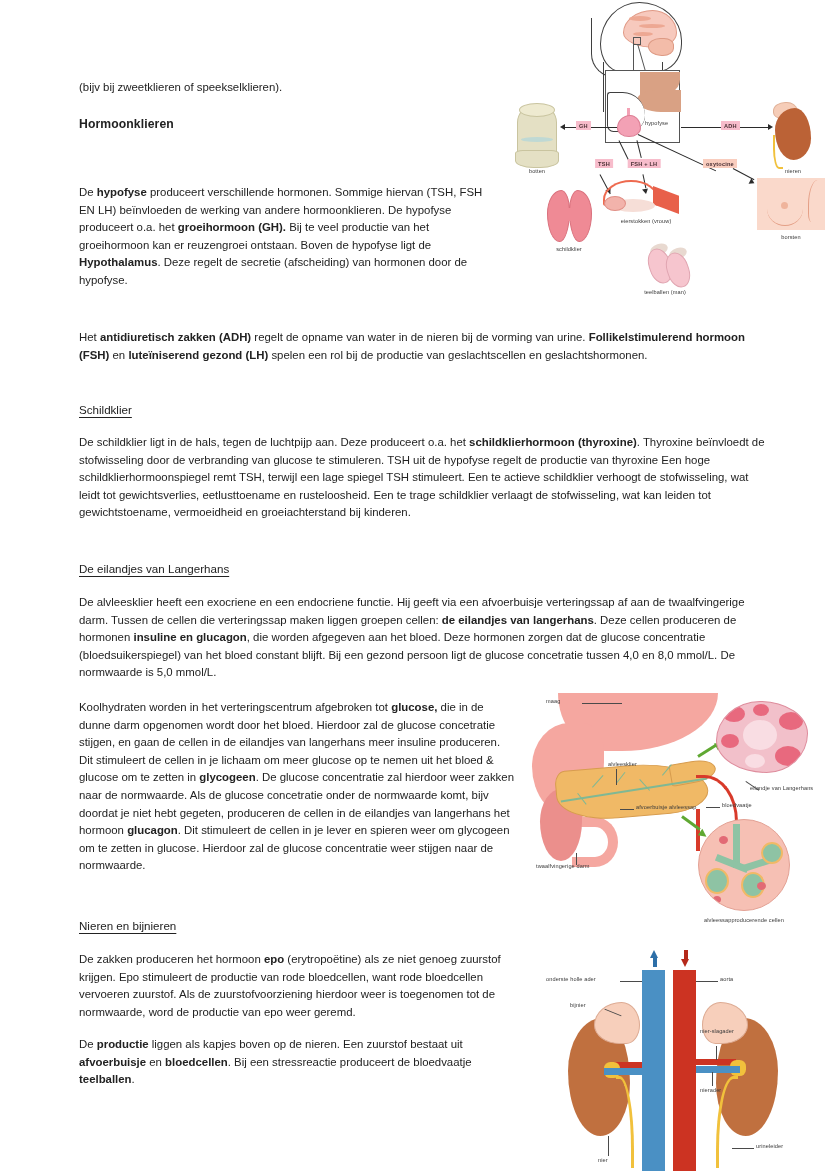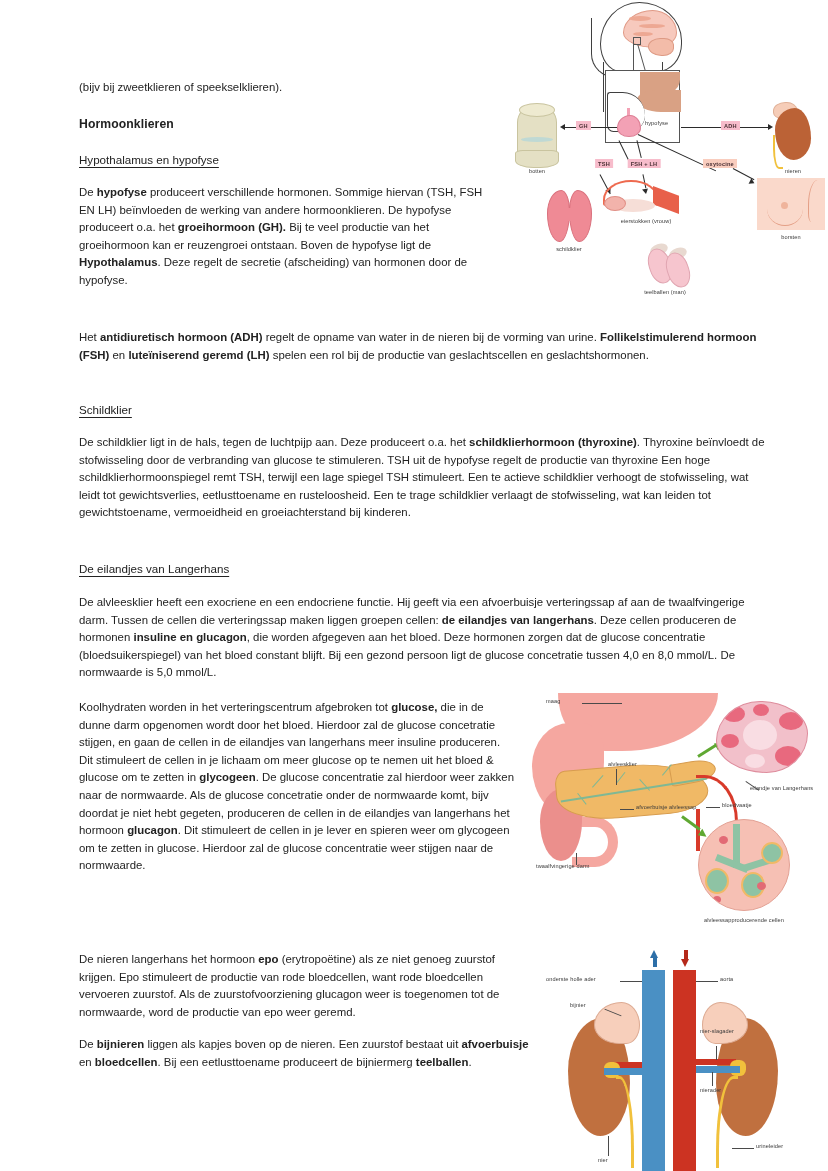--- a/index.html
+++ b/index.html
@@ -331,46 +331,46 @@
 <div id="page">
 
   <div class="txt narrow h-bold" style="top:116px;">
     <span>Hormoonklieren</span>
   </div>
 
   <div class="txt narrow" style="top:79px;">
     <span>(bijv bij zweetklieren of speekselklieren).</span>
   </div>
 
-  <div class="txt narrow h-ul" style="top:151px;">
-    <span>Hypothalamus en hypofyse</span>
-  </div>
 
   <div class="txt narrow" style="top:184px;"><span>De </span><b>hypofyse</b><span> produceert verschillende hormonen. Sommige hiervan (TSH, FSH EN LH) beïnvloeden de werking van andere hormoonklieren. De hypofyse produceert o.a. het </span><b>groeihormoon (GH).</b><span> Bij te veel productie van het groeihormoon kan er reuzengroei ontstaan. Boven de hypofyse ligt de </span><b>Hypothalamus</b><span>. Deze regelt de secretie (afscheiding) van hormonen door de hypofyse.</span></div>
 
-  <div class="txt wide" style="top:329px;"><span>Het </span><b>antidiuretisch hormoon (ADH)</b><span> regelt de opname van water in de nieren bij de vorming van urine. </span><b>Follikelstimulerend hormoon (FSH)</b><span> en </span><b>luteïniserend geremd (LH)</b><span> spelen een rol bij de productie van geslachtscellen en geslachtshormonen.</span></div>
+  <div class="txt wide" style="top:329px;"><span>Het </span><b>antidiuretisch zakken (ADH)</b><span> regelt de opname van water in de nieren bij de vorming van urine. </span><b>Follikelstimulerend hormoon (FSH)</b><span> en </span><b>luteïniserend gezond (LH)</b><span> spelen een rol bij de productie van geslachtscellen en geslachtshormonen.</span></div>
 
   <div class="txt wide h-ul" style="top:401px;">
     <span>Schildklier</span>
   </div>
 
   <div class="txt wide" style="top:434px;"><span>De schildklier ligt in de hals, tegen de luchtpijp aan. Deze produceert o.a. het </span><b>schildklierhormoon (thyroxine)</b><span>. Thyroxine beïnvloedt de stofwisseling door de verbranding van glucose te stimuleren. TSH uit de hypofyse regelt de productie van thyroxine Een hoge schildklierhormoonspiegel remt TSH, terwijl een lage spiegel TSH stimuleert. Een te actieve schildklier verhoogt de stofwisseling, wat leidt tot gewichtsverlies, eetlusttoename en rusteloosheid. Een te trage schildklier verlaagt de stofwisseling, wat kan leiden tot gewichtstoename, vermoeidheid en groeiachterstand bij kinderen.</span></div>
 
   <div class="txt wide h-ul" style="top:560px;">
     <span>De eilandjes van Langerhans</span>
   </div>
 
   <div class="txt wide" style="top:594px;"><span>De alvleesklier heeft een exocriene en een endocriene functie. Hij geeft via een afvoerbuisje verteringssap af aan de twaalfvingerige darm. Tussen de cellen die verteringssap maken liggen groepen cellen: </span><b>de eilandjes van langerhans</b><span>. Deze cellen produceren de hormonen </span><b>insuline en glucagon</b><span>, die worden afgegeven aan het bloed. Deze hormonen zorgen dat de glucose concentratie (bloedsuikerspiegel) van het bloed constant blijft. Bij een gezond persoon ligt de glucose concetratie tussen 4,0 en 8,0 mmol/L. De normwaarde is 5,0 mmol/L.</span></div>
 
   <div class="txt narrow" style="top:699px; width:438px;"><span>Koolhydraten worden in het verteringscentrum afgebroken tot </span><b>glucose,</b><span> die in de dunne darm opgenomen wordt door het bloed. Hierdoor zal de glucose concetratie stijgen, en gaan de cellen in de eilandjes van langerhans meer insuline produceren. Dit stimuleert de cellen in je lichaam om meer glucose op te nemen uit het bloed &amp; glucose om te zetten in </span><b>glycogeen</b><span>. De glucose concentratie zal hierdoor weer zakken naar de normwaarde. Als de glucose concetratie onder de normwaarde komt, bijv doordat je niet hebt gegeten, produceren de cellen in de eilandjes van langerhans het hormoon </span><b>glucagon</b><span>. Dit stimuleert de cellen in je lever en spieren weer om glycogeen om te zetten in glucose. Hierdoor zal de glucose concentratie weer stijgen naar de normwaarde.</span></div>
 
-
-  <div class="txt narrow" style="top:951px; width:450px;"><span>De nieren langerhans het hormoon </span><b>epo</b><span> (erytropoëtine) als ze niet genoeg zuurstof krijgen. Epo stimuleert de productie van rode bloedcellen, want rode bloedcellen vervoeren zuurstof. Als de zuurstofvoorziening glucagon weer is toegenomen tot de normwaarde, word de productie van epo weer geremd.</span></div>
-
-  <div class="txt narrow" style="top:1036px; width:450px;"><span>De </span><b>bijnieren</b><span> liggen als kapjes boven op de nieren. Een zuurstof bestaat uit </span><b>afvoerbuisje</b><span> en </span><b>bloedcellen</b><span>. Bij een eetlusttoename produceert de bijniermerg </span><b>teelballen</b><span>.</span></div>
+  <div class="txt narrow h-ul" style="top:917px;">
+    <span>Nieren en bijnieren</span>
+  </div>
+
+  <div class="txt narrow" style="top:951px; width:450px;"><span>De zakken produceren het hormoon </span><b>epo</b><span> (erytropoëtine) als ze niet genoeg zuurstof krijgen. Epo stimuleert de productie van rode bloedcellen, want rode bloedcellen vervoeren zuurstof. Als de zuurstofvoorziening hierdoor weer is toegenomen tot de normwaarde, word de productie van epo weer geremd.</span></div>
+
+  <div class="txt narrow" style="top:1036px; width:450px;"><span>De </span><b>productie</b><span> liggen als kapjes boven op de nieren. Een zuurstof bestaat uit </span><b>afvoerbuisje</b><span> en </span><b>bloedcellen</b><span>. Bij een stressreactie produceert de bloedvaatje </span><b>teelballen</b><span>.</span></div>
 
   <div class="art" id="fig1">
 
     <div class="headOutline"></div>
     <div class="brain"></div>
     <div class="brainFold" style="left:124px; top:16px; width:22px; height:5px;"></div>
     <div class="brainFold" style="left:134px; top:24px; width:26px; height:4px;"></div>
     <div class="brainFold" style="left:128px; top:32px; width:20px; height:4px;"></div>
     <div class="cerebellum"></div>
     <div class="face"></div>

